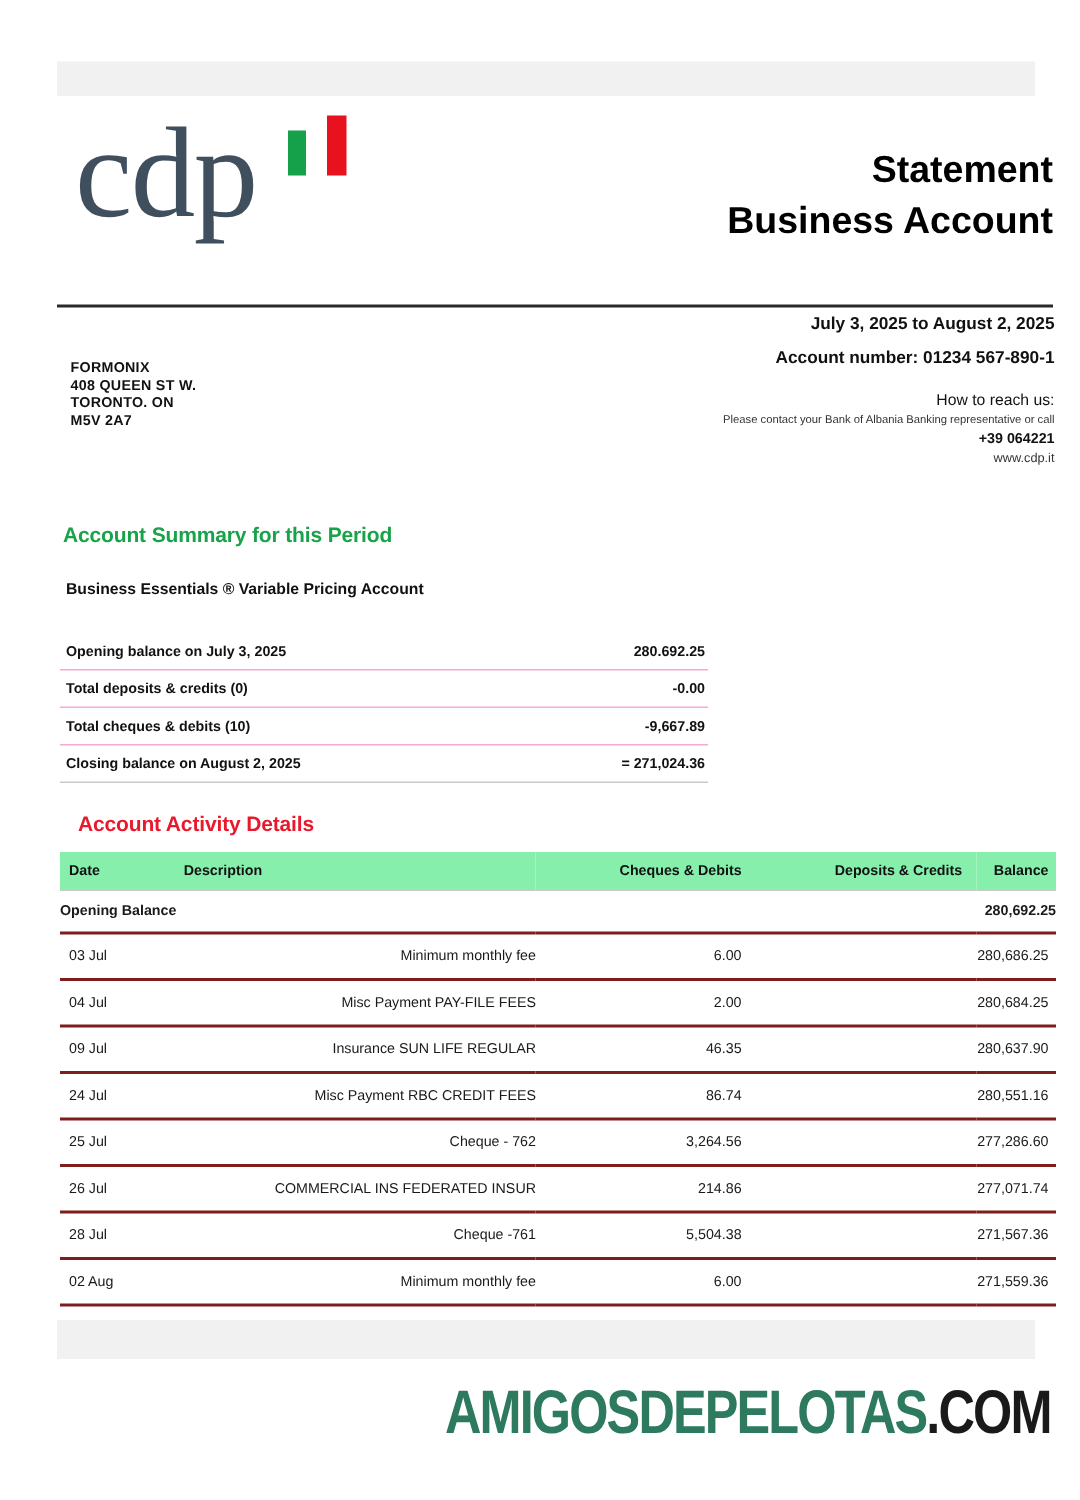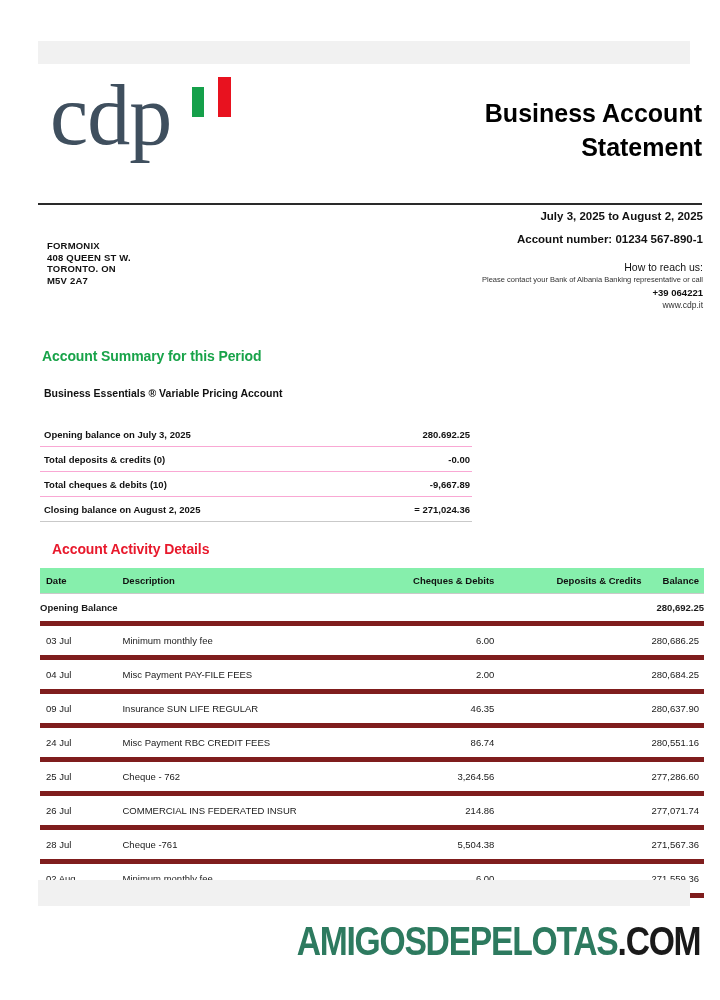--- a/index.html
+++ b/index.html
@@ -194,24 +194,24 @@
   .activity th.c-date { text-align: left; padding-left: 6px; width: 72px; }
   .activity th.c-desc { text-align: left; padding-left: 6px; width: 240px; }
   .activity th.c-debit { text-align: right; padding-right: 10px; width: 140px; }
   .activity th.c-credit { text-align: right; padding-right: 10px; width: 140px; }
   .activity th.c-bal { text-align: right; padding-right: 5px; }
 
   .activity tbody td {
     font-size: 9.5px;
     color: #1a1a1a;
     padding: 9px 0 9px 0;
-    border-bottom: 5px solid #7f1d1d;
+    border-bottom: 2px solid #7f1d1d;
   }
   .activity td.c-date { text-align: left; padding-left: 6px; }
-  .activity td.c-desc { text-align: left; padding-left: 6px; }
+  .activity td.c-desc { text-align: right; padding-left: 6px; }
   .activity td.c-debit { text-align: right; padding-right: 10px; white-space: nowrap; }
   .activity td.c-credit { text-align: right; padding-right: 10px; white-space: nowrap; }
   .activity td.c-bal { text-align: right; padding-right: 5px; white-space: nowrap; }
   .activity tr.opening td {
     font-weight: bold;
     padding: 8px 0 8px 0;
   }
 
   
   .watermark {
@@ -237,22 +237,22 @@
 
   <div class="header">
     <div class="logo-wrap">
       <div class="logo-text">cdp</div>
       <div class="flag">
         <div class="flag-green"></div>
         <div class="flag-red"></div>
       </div>
     </div>
     <div class="doc-title">
+      <div>Statement</div>
       <div>Business Account</div>
-      <div>Statement</div>
     </div>
   </div>
 
   <div class="rule-main"></div>
 
   <div class="address">
     <div>FORMONIX</div>
     <div>408 QUEEN ST W.</div>
     <div>TORONTO. ON</div>
     <div>M5V 2A7</div>

